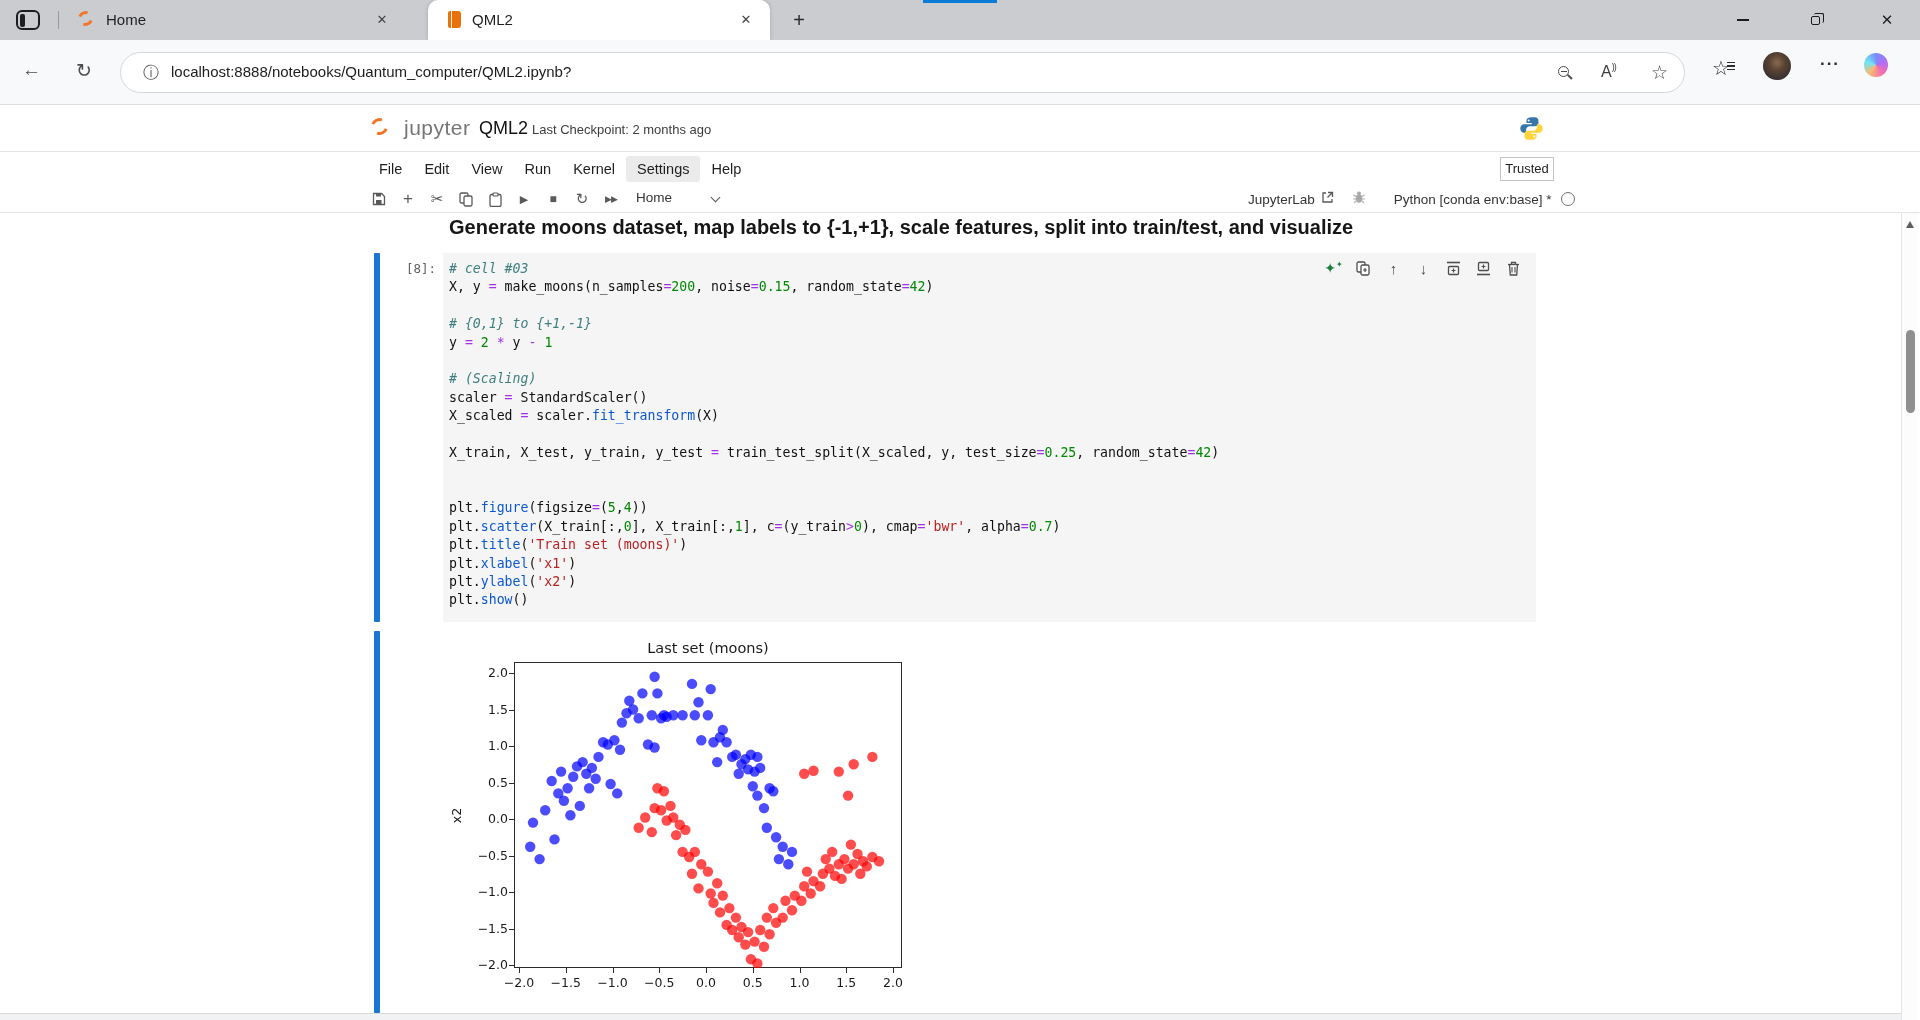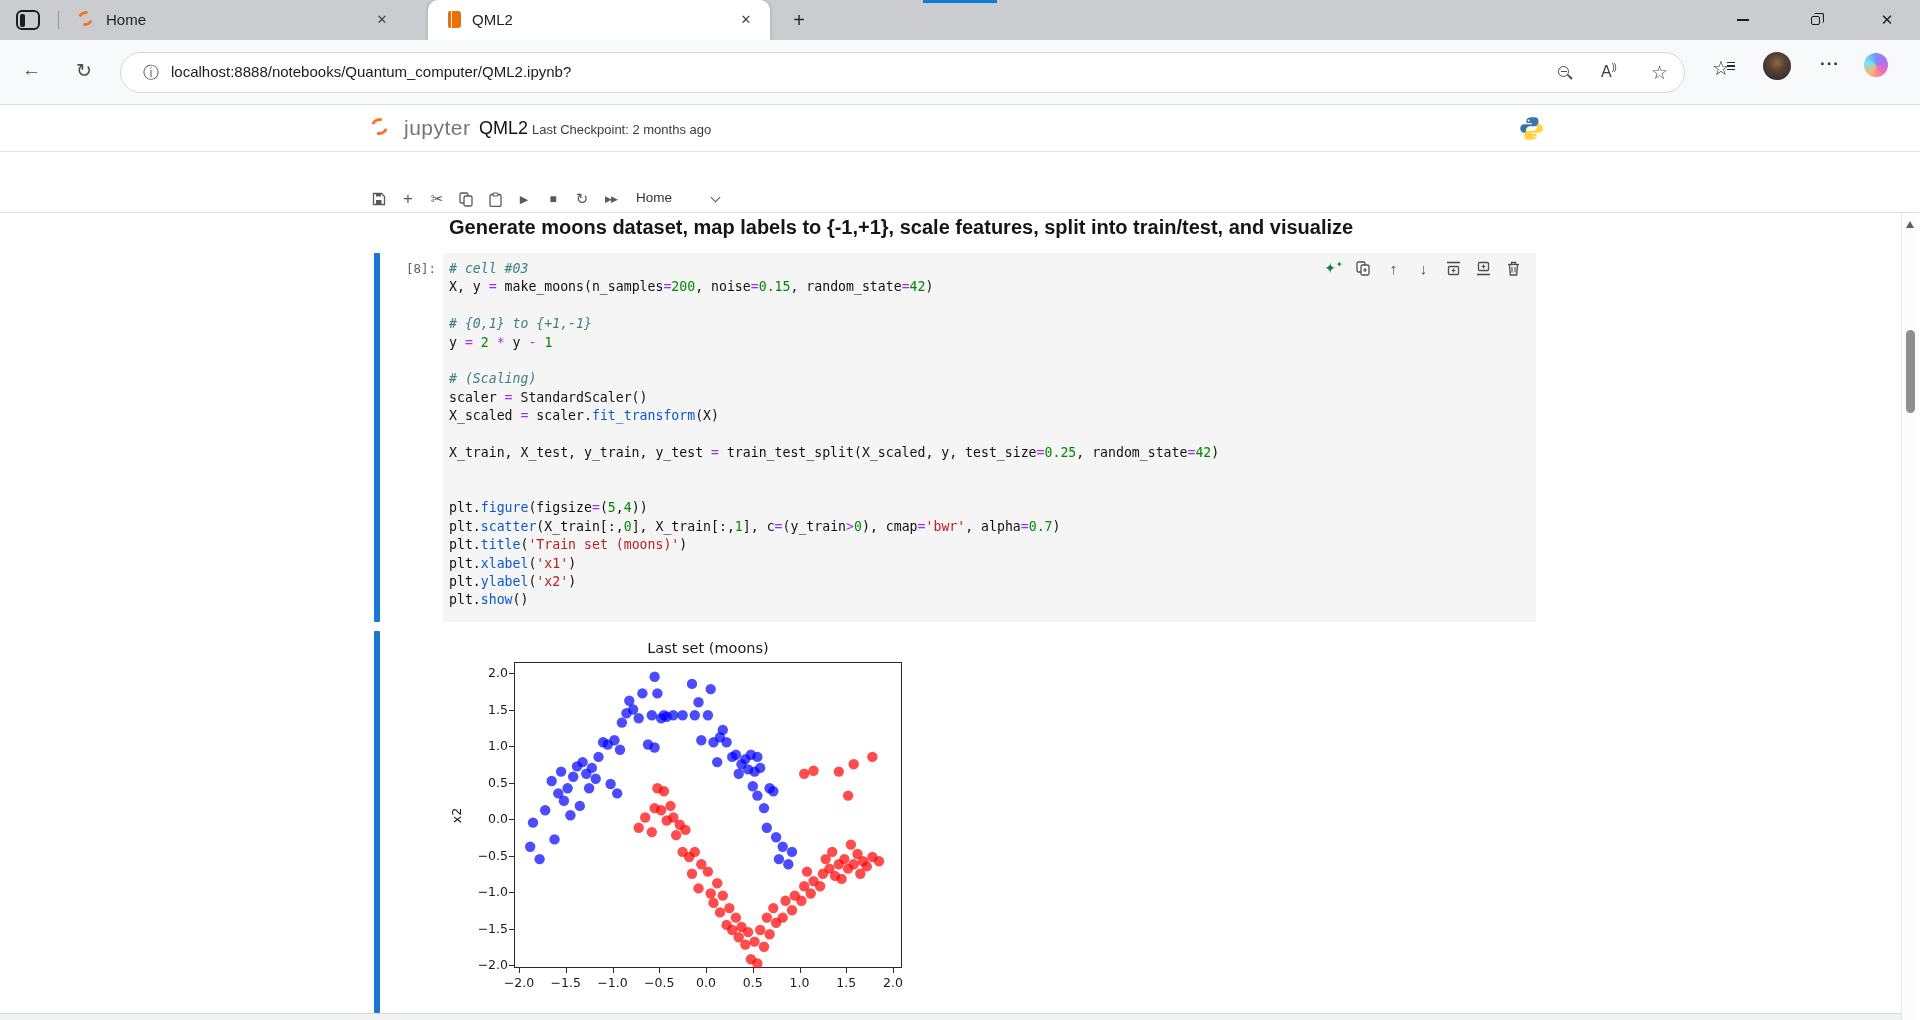--- a/index.html
+++ b/index.html
@@ -205,20 +205,32 @@
     <span id="python-logo">
       <svg viewBox="0 0 24 24" width="27" height="27">
         <path fill="#3776ab" d="M12 2c-3 0-4.5 1.3-4.5 3v2.2h4.7v1H5.4C3.5 8.2 2 9.8 2 12s1.5 3.8 3.4 3.8h1.8v-2.4c0-1.9 1.6-3.4 3.5-3.4h4.6c1.6 0 2.9-1.3 2.9-2.9V5c0-1.7-1.4-3-3.1-3H12z"></path>
         <path fill="#ffd43b" d="M12 22c3 0 4.5-1.3 4.5-3v-2.2h-4.7v-1h6.8c1.9 0 3.4-1.6 3.4-3.8s-1.5-3.8-3.4-3.8h-1.8v2.4c0 1.9-1.6 3.4-3.5 3.4H8.7c-1.6 0-2.9 1.3-2.9 2.9V19c0 1.7 1.4 3 3.1 3H12z"></path>
         <circle cx="9.5" cy="4.9" r="0.9" fill="#fff"></circle>
           <circle cx="14.5" cy="19.1" r="0.9" fill="#fff"></circle>
       </svg>
     </span>
   </div>
 
+  <div id="menubar">
+    <div id="menu-items">
+        <div class="menu-item">File</div>
+        <div class="menu-item">Edit</div>
+        <div class="menu-item">View</div>
+        <div class="menu-item">Run</div>
+        <div class="menu-item">Kernel</div>
+        <div class="menu-item active">Settings</div>
+        <div class="menu-item">Help</div>
+      </div>
+    <div id="trusted-btn">Trusted</div>
+  </div>
 
   <div id="nbtoolbar">
     <div id="toolbar-icons">
         <div class="tbtn">
           <svg width="14" height="14">
             <path d="M1.5 1.5 h8 l3 3 v8 h-11 z" fill="none" stroke="#595959" stroke-width="1.3"></path>
             <rect x="4" y="8" width="5.5" height="4.5" fill="#595959"></rect>
             <rect x="4" y="1.5" width="5" height="3" fill="#595959"></rect>
           </svg>
         </div>
@@ -248,20 +260,38 @@
         </div>
         <div class="tbtn">
           <span class="gl" style="font-size:15px">↻</span>
         </div>
         <div class="tbtn">
           <span class="gl" style="font-size:9px;letter-spacing:-1px">▶▶</span>
         </div>
       </div>
     <span id="celltype">Home</span>
     <span class="chev"></span>
+    <div id="tb-right">
+      <span id="jlab-link">JupyterLab</span>
+      <span style="margin-left:6px">
+        <svg width="13" height="13">
+            <path d="M5 2 H2 v9 h9 V8" fill="none" stroke="#595959" stroke-width="1.3"></path>
+            <path d="M7 1.5 h4.5 V6 M11.2 1.8 L6.5 6.5" fill="none" stroke="#595959" stroke-width="1.3"></path>
+          </svg>
+      </span>
+      <span style="margin-left:18px">
+        <svg width="14" height="14">
+            <ellipse cx="7" cy="8.5" rx="3.2" ry="4.2" fill="#a8a8a8"></ellipse>
+            <circle cx="7" cy="3.3" r="1.9" fill="#a8a8a8"></circle>
+            <path d="M4 6.5 L1.5 5 M4 9 H1.2 M4 11 L2 12.8 M10 6.5 L12.5 5 M10 9 h2.8 M10 11 l2 1.8" stroke="#a8a8a8" stroke-width="1.1"></path>
+          </svg>
+      </span>
+      <span id="kernel-name">Python [conda env:base] *</span>
+      <span id="kernel-status"></span>
+    </div>
   </div>
 
   <div id="nbarea">
     <div id="md-heading">Generate moons dataset, map labels to {-1,+1}, scale features, split into train/test, and visualize</div>
 
     <div class="sel-bar" id="bar-code"></div>
     <div id="prompt">[8]:</div>
     <div id="code-block">
       <div id="code-lines"><div class="cl"><span class="tk-cm"># cell #03</span></div><div class="cl"><span class="tk-v">X, y </span><span class="tk-o">=</span><span class="tk-v"> make_moons(n_samples</span><span class="tk-o">=</span><span class="tk-n">200</span><span class="tk-v">, noise</span><span class="tk-o">=</span><span class="tk-n">0.15</span><span class="tk-v">, random_state</span><span class="tk-o">=</span><span class="tk-n">42</span><span class="tk-v">)</span></div><div class="cl">&nbsp;</div><div class="cl"><span class="tk-cm"># {0,1} to {+1,-1}</span></div><div class="cl"><span class="tk-v">y </span><span class="tk-o">=</span><span class="tk-v"> </span><span class="tk-n">2</span><span class="tk-v"> </span><span class="tk-o">*</span><span class="tk-v"> y </span><span class="tk-o">-</span><span class="tk-v"> </span><span class="tk-n">1</span></div><div class="cl">&nbsp;</div><div class="cl"><span class="tk-cm"># (Scaling)</span></div><div class="cl"><span class="tk-v">scaler </span><span class="tk-o">=</span><span class="tk-v"> StandardScaler()</span></div><div class="cl"><span class="tk-v">X_scaled </span><span class="tk-o">=</span><span class="tk-v"> scaler.</span><span class="tk-f">fit_transform</span><span class="tk-v">(X)</span></div><div class="cl">&nbsp;</div><div class="cl"><span class="tk-v">X_train, X_test, y_train, y_test </span><span class="tk-o">=</span><span class="tk-v"> train_test_split(X_scaled, y, test_size</span><span class="tk-o">=</span><span class="tk-n">0.25</span><span class="tk-v">, random_state</span><span class="tk-o">=</span><span class="tk-n">42</span><span class="tk-v">)</span></div><div class="cl">&nbsp;</div><div class="cl">&nbsp;</div><div class="cl"><span class="tk-v">plt.</span><span class="tk-f">figure</span><span class="tk-v">(figsize</span><span class="tk-o">=</span><span class="tk-v">(</span><span class="tk-n">5</span><span class="tk-v">,</span><span class="tk-n">4</span><span class="tk-v">))</span></div><div class="cl"><span class="tk-v">plt.</span><span class="tk-f">scatter</span><span class="tk-v">(X_train[:,</span><span class="tk-n">0</span><span class="tk-v">], X_train[:,</span><span class="tk-n">1</span><span class="tk-v">], c</span><span class="tk-o">=</span><span class="tk-v">(y_train</span><span class="tk-o">&gt;</span><span class="tk-n">0</span><span class="tk-v">), cmap</span><span class="tk-o">=</span><span class="tk-s">'bwr'</span><span class="tk-v">, alpha</span><span class="tk-o">=</span><span class="tk-n">0.7</span><span class="tk-v">)</span></div><div class="cl"><span class="tk-v">plt.</span><span class="tk-f">title</span><span class="tk-v">(</span><span class="tk-s">'Train set (moons)'</span><span class="tk-v">)</span></div><div class="cl"><span class="tk-v">plt.</span><span class="tk-f">xlabel</span><span class="tk-v">(</span><span class="tk-s">'x1'</span><span class="tk-v">)</span></div><div class="cl"><span class="tk-v">plt.</span><span class="tk-f">ylabel</span><span class="tk-v">(</span><span class="tk-s">'x2'</span><span class="tk-v">)</span></div><div class="cl"><span class="tk-v">plt.</span><span class="tk-f">show</span><span class="tk-v">()</span></div></div>
     </div>

